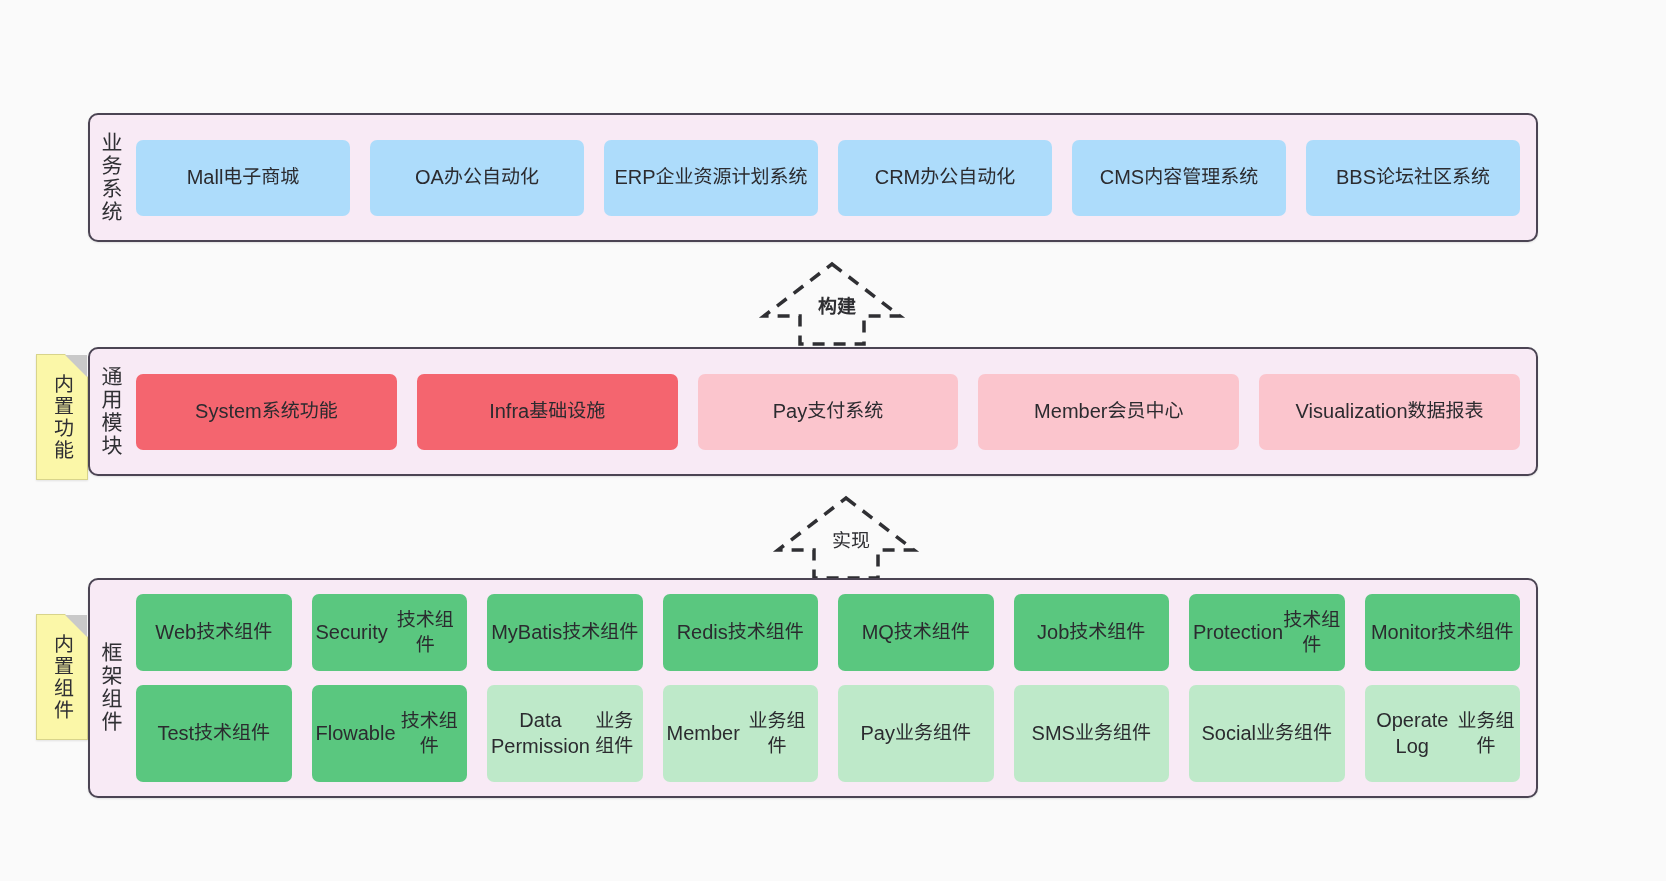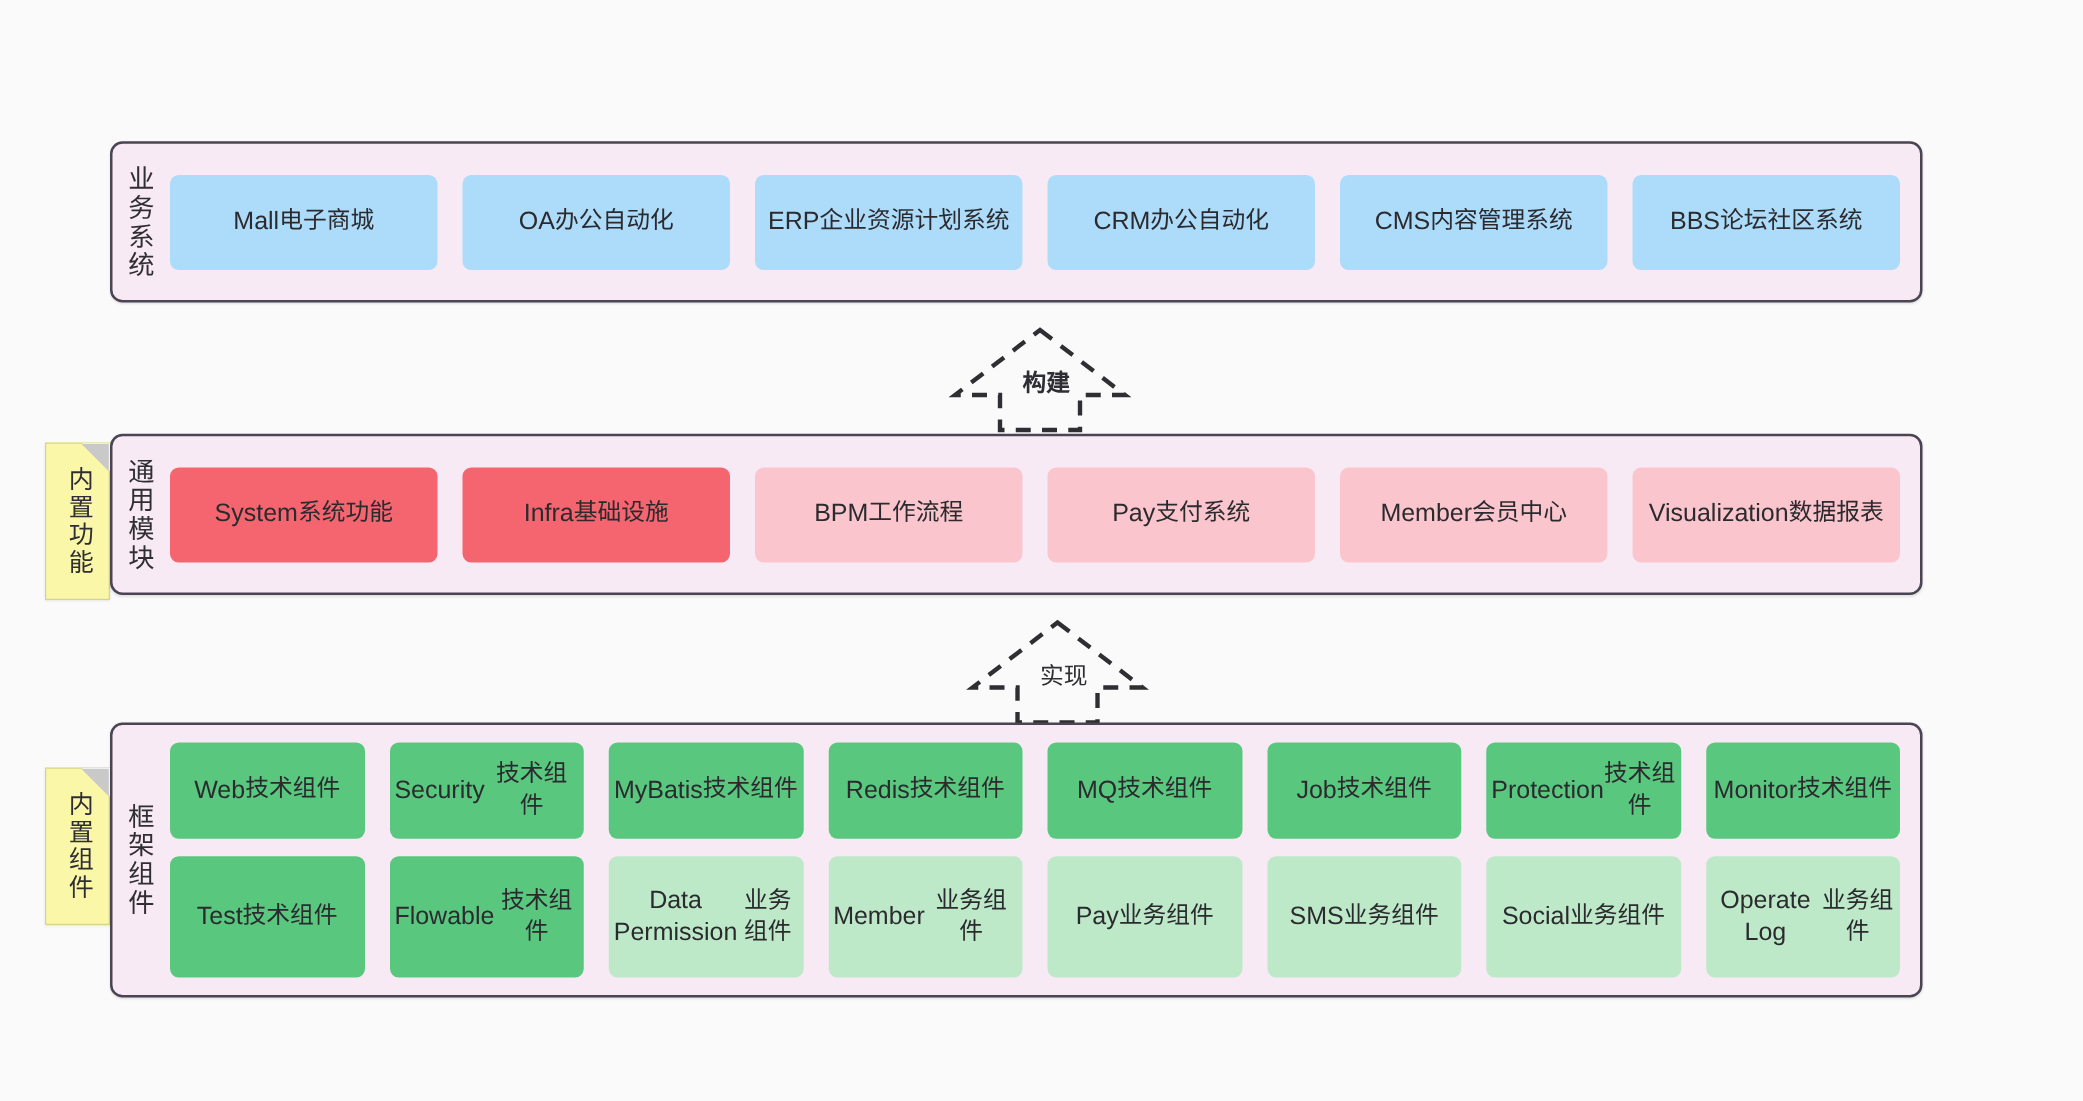--- a/index.html
+++ b/index.html
@@ -182,24 +182,20 @@
       <div class="row" style="height:76px;">
         <div class="cell c-red">
           <span class="en">System</span>
           <span class="cn">系统功能</span>
         </div>
         <div class="cell c-red">
           <span class="en">Infra</span>
           <span class="cn">基础设施</span>
         </div>
         <div class="cell c-pink">
-          <span class="en">BPM</span>
-          <span class="cn">工作流程</span>
-        </div>
-        <div class="cell c-pink">
           <span class="en">Pay</span>
           <span class="cn">支付系统</span>
         </div>
         <div class="cell c-pink">
           <span class="en">Member</span>
           <span class="cn">会员中心</span>
         </div>
         <div class="cell c-pink">
           <span class="en">Visualization</span>
           <span class="cn">数据报表</span>

